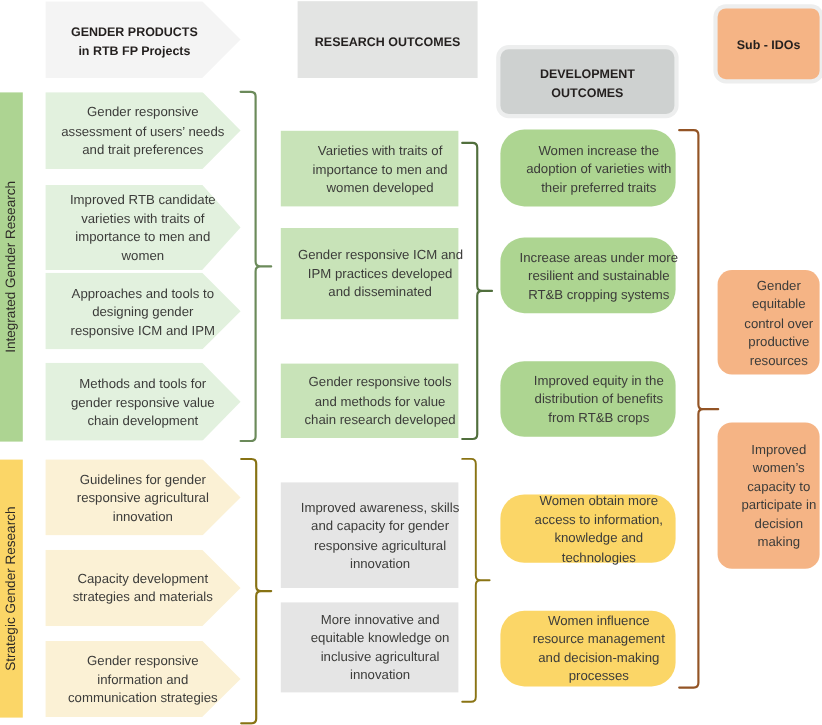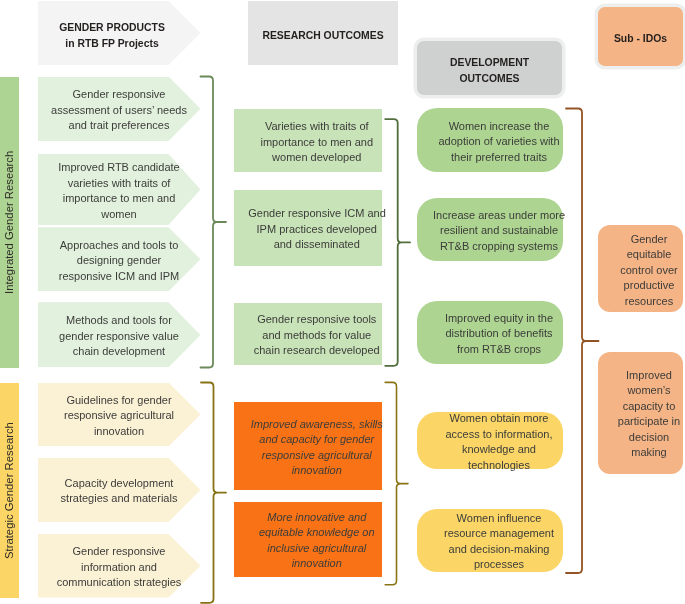--- a/index.html
+++ b/index.html
@@ -38,21 +38,21 @@
   .chev{left:37.5px;width:163px;
     clip-path:polygon(0 0, calc(100% - 32px) 0, 100% 50%, calc(100% - 32px) 100%, 0 100%);}
   .chev .bt{width:163px;padding-right:18px;box-sizing:border-box;}
   .c-grn{background:#E2F1DE;}
   .c-yel{background:#FBF1D5;}
 
   
   .ro{left:234px;width:147.5px;}
   .ro .bt{width:137px;}
   .r-grn{background:#C8E3B8;}
-  .r-yel{background:#f97316;font-style:italic;}
+  .r-yel{background:#e5e5e5;}
 
   
   .do{left:417px;width:146px;border-radius:20px;}
   .do .bt{width:137px;}
   .d-grn{background:#ADD591;}
   .d-yel{background:#FBD667;}
 
   
   .sido{left:597.5px;width:85px;background:#F5B485;border-radius:12px;}
   .sido .bt{width:74px;}

